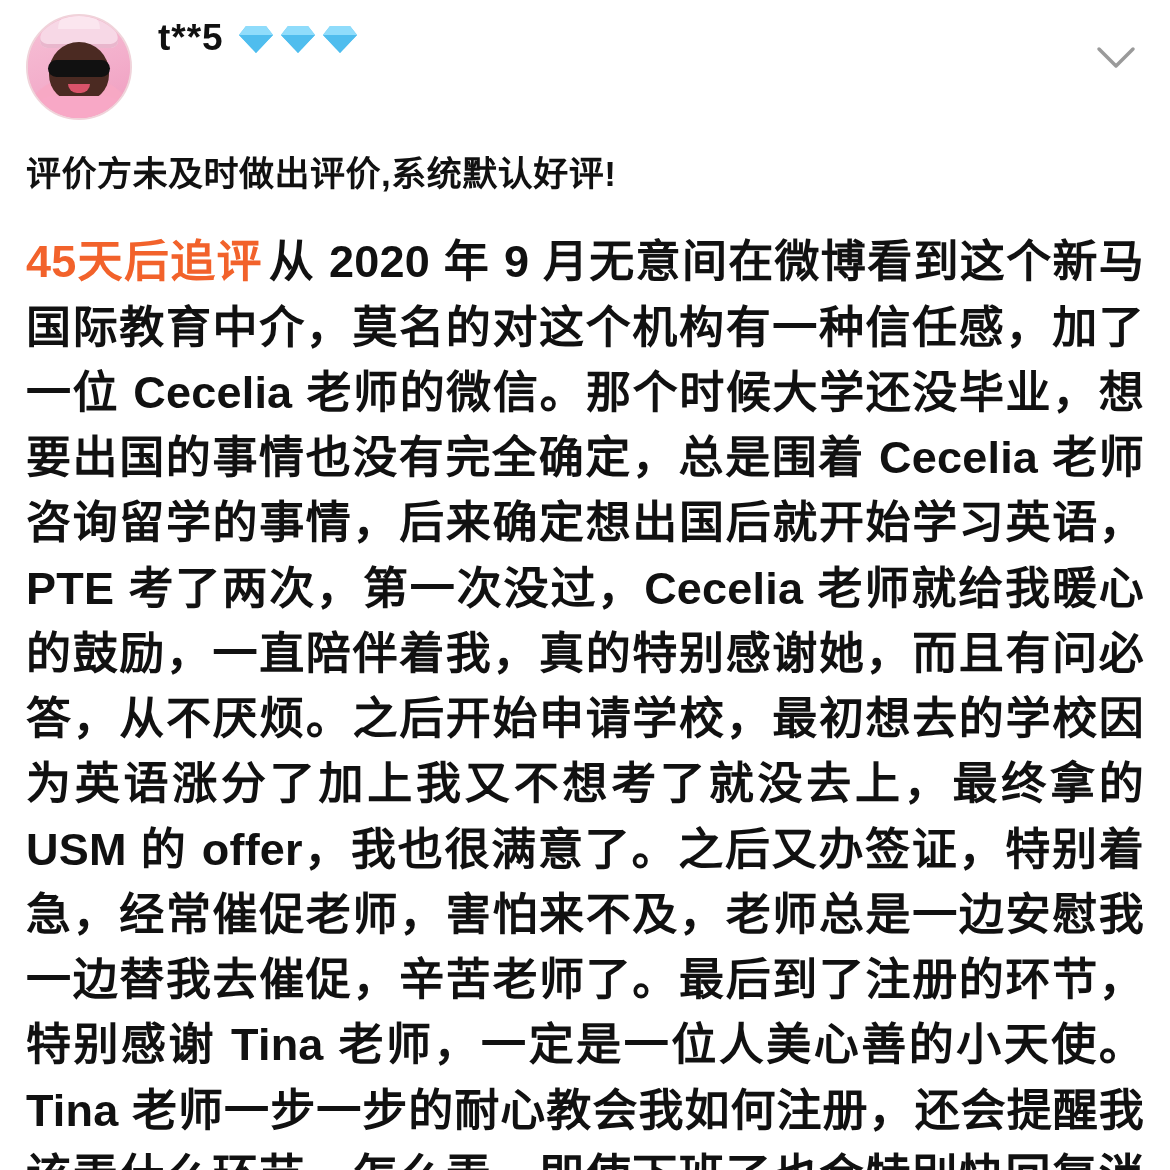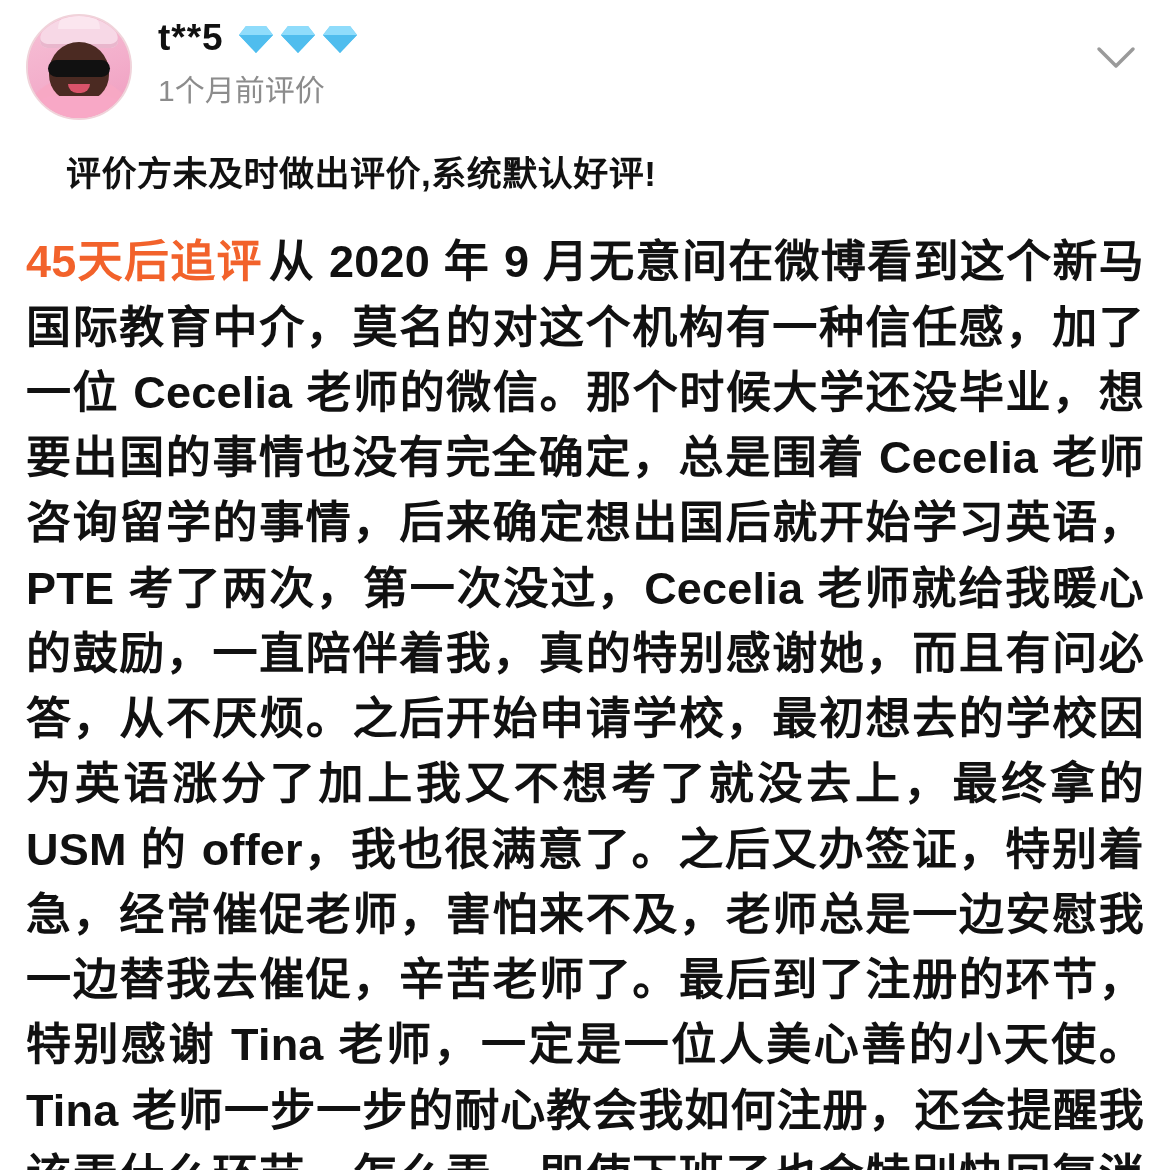--- a/index.html
+++ b/index.html
@@ -166,21 +166,20 @@
   
   .review-body {
     margin-top: 30px;
   }
   .first-line {
     font-size: 35px;
     font-weight: bold;
     color: #111;
     letter-spacing: 0.5px;
     line-height: 1.35;
-    margin-left: 40px;
   }
 
   .followup {
     margin-top: 32px;
     font-size: 45px;
     font-weight: bold;
     line-height: 1.45;
     color: #111;
     letter-spacing: 0.2px;
     text-align: justify;
@@ -231,21 +230,20 @@
           </span>
           <span class="diamond">
             <svg width="36" height="30" viewBox="0 0 36 30">
               <polygon points="8,2 28,2 35,11 18,29 1,11" fill="#5bc8f5"></polygon>
               <polygon points="8,2 28,2 35,11 1,11" fill="#8fdcfb"></polygon>
               <polygon points="1,11 35,11 18,29" fill="#4fbdee"></polygon>
             </svg>
           </span>
         </div>
       </div>
-      <div class="review-time">1个月前评价</div>
     </div>
 
     <div class="chevron">
       <svg width="40" height="26" viewBox="0 0 40 26">
         <polyline points="3,4 20,21 37,4" fill="none" stroke="#9a9a9a" stroke-width="3.5" stroke-linecap="round" stroke-linejoin="round"></polyline>
       </svg>
     </div>
   </div>
 
   <div class="review-body">

